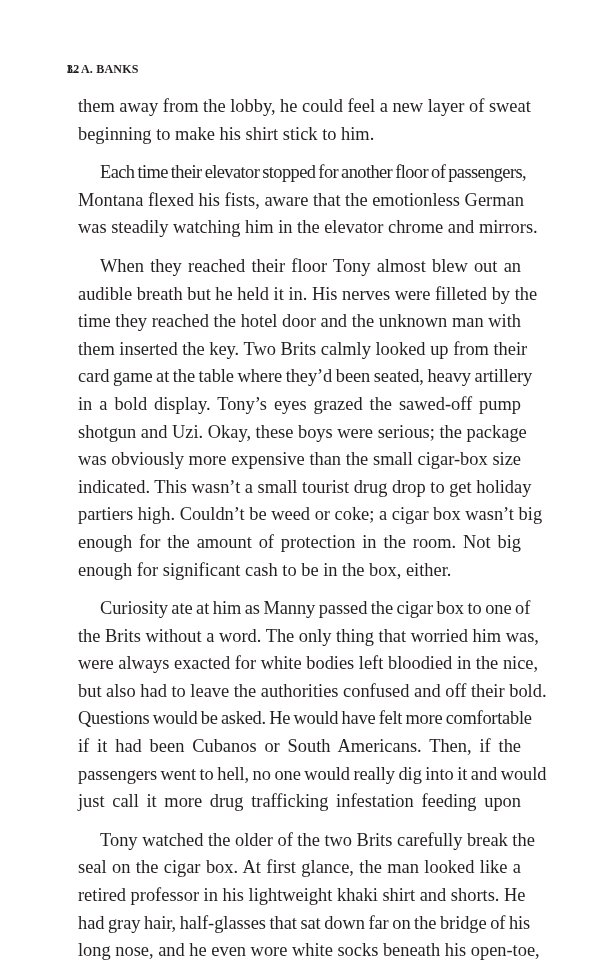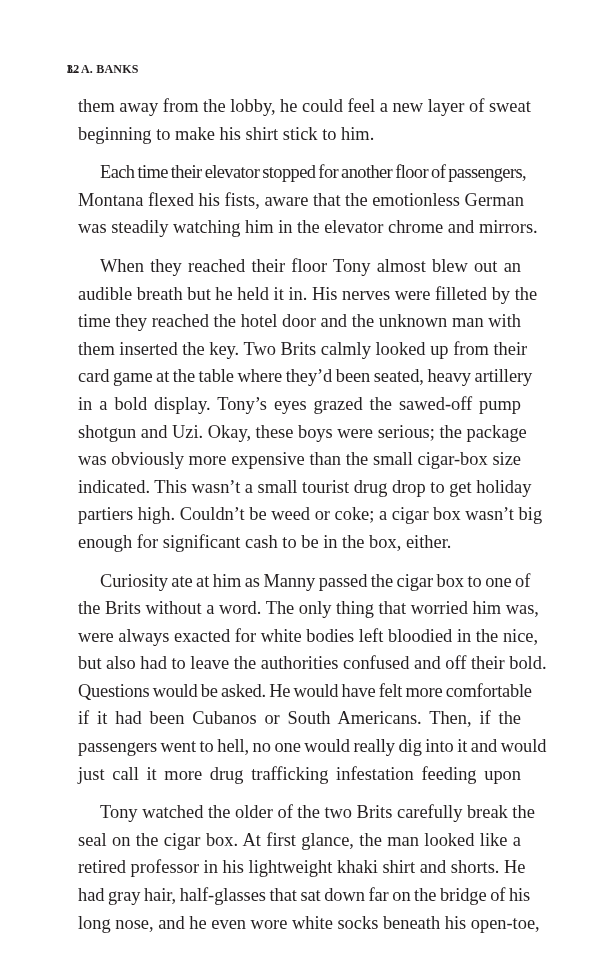--- a/index.html
+++ b/index.html
@@ -87,20 +87,21 @@
         <span class="line first">When they reached their floor Tony almost blew out an</span>
         <span class="line">audible breath but he held it in. His nerves were filleted by the</span>
         <span class="line">time they reached the hotel door and the unknown man with</span>
         <span class="line">them inserted the key. Two Brits calmly looked up from their</span>
         <span class="line" style="letter-spacing: -0.063245px; word-spacing: -1px;">card game at the table where they’d been seated, heavy artillery</span>
         <span class="line">in a bold display. Tony’s eyes grazed the sawed-off pump</span>
         <span class="line">shotgun and Uzi. Okay, these boys were serious; the package</span>
         <span class="line">was obviously more expensive than the small cigar-box size</span>
         <span class="line">indicated. This wasn’t a small tourist drug drop to get holiday</span>
         <span class="line">partiers high. Couldn’t be weed or coke; a cigar box wasn’t big</span>
+        <span class="line">enough for the amount of protection in the room. Not big</span>
         <span class="line last">enough for significant cash to be in the box, either.</span>
       </p>
       <p>
         <span class="line first" style="letter-spacing: -0.0698799px; word-spacing: -1px;">Curiosity ate at him as Manny passed the cigar box to one of</span>
         <span class="line">the Brits without a word. The only thing that worried him was,</span>
         <span class="line">were always exacted for white bodies left bloodied in the nice,</span>
         <span class="line">but also had to leave the authorities confused and off their bold.</span>
         <span class="line" style="letter-spacing: -0.250794px; word-spacing: -1px;">Questions would be asked. He would have felt more comfortable</span>
         <span class="line">if it had been Cubanos or South Americans. Then, if the</span>
         <span class="line" style="letter-spacing: -0.0665977px; word-spacing: -1px;">passengers went to hell, no one would really dig into it and would</span>

